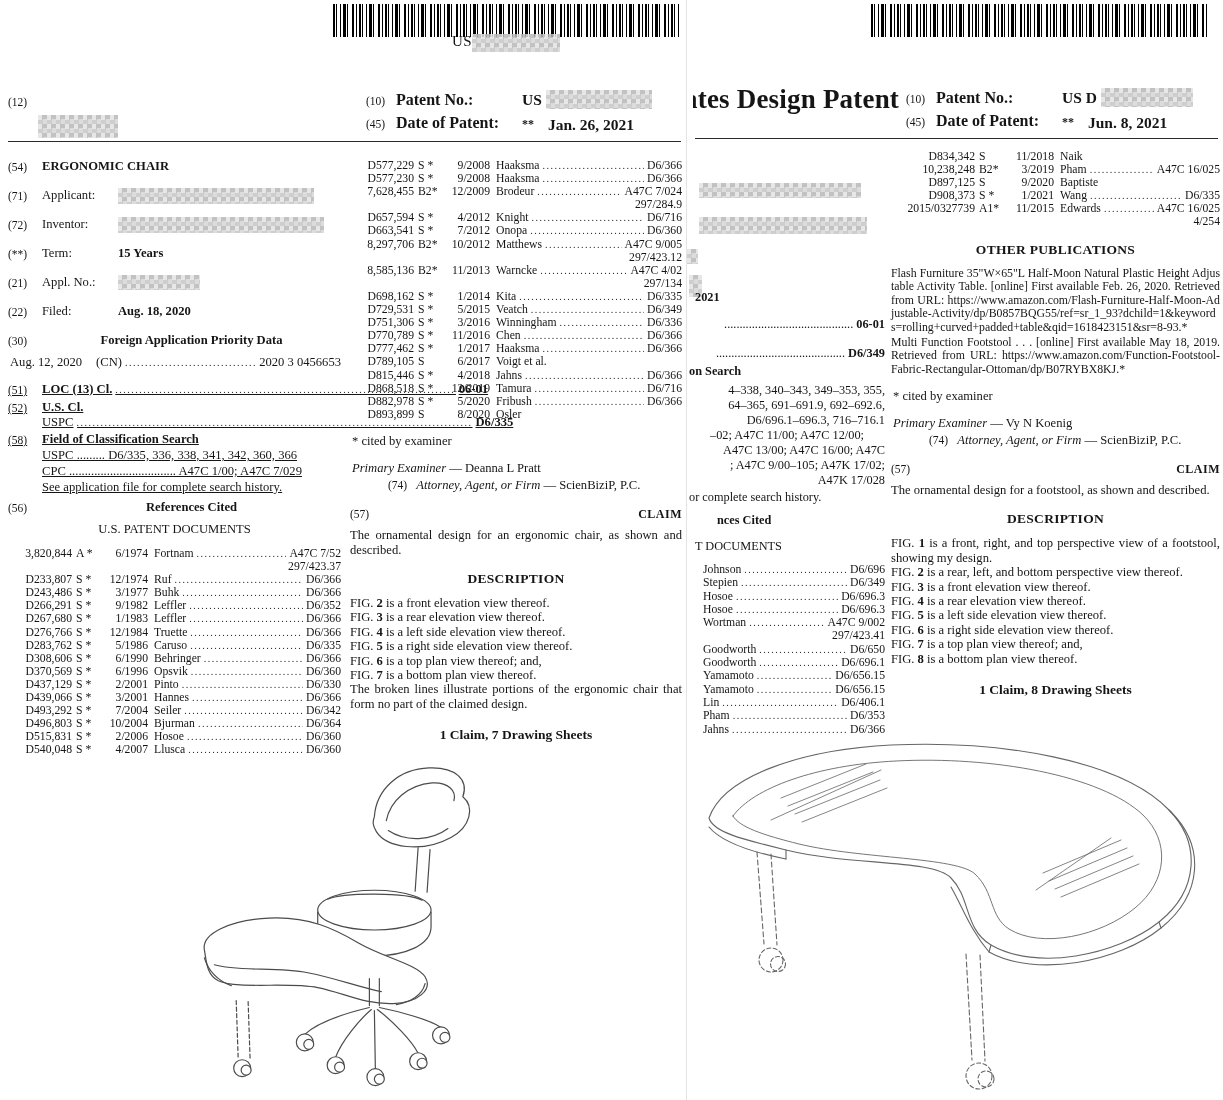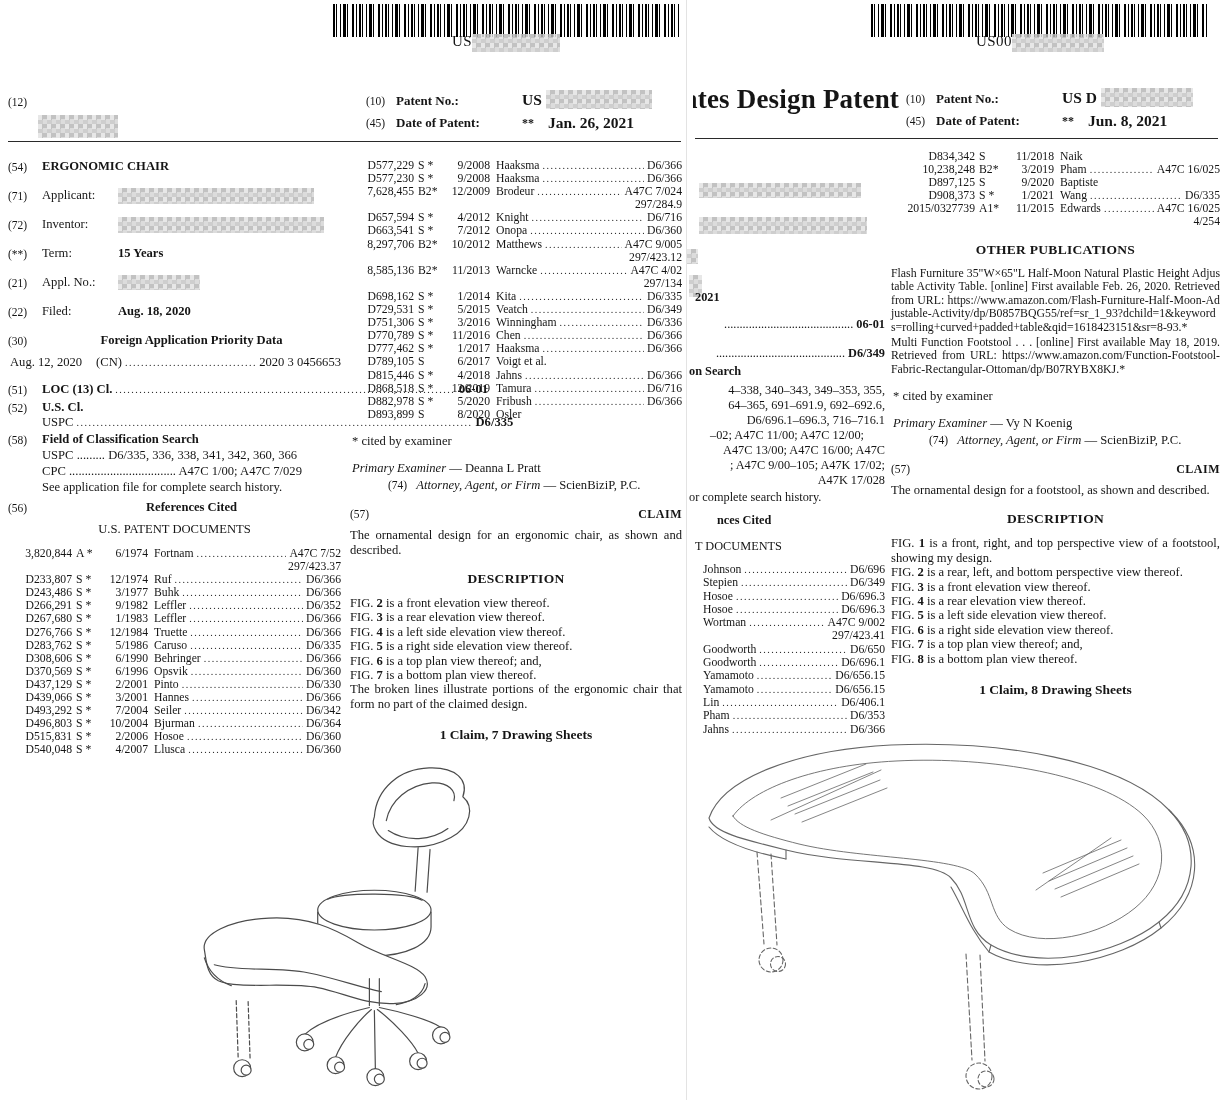--- a/index.html
+++ b/index.html
@@ -30,21 +30,21 @@
   .title{font-size:27px;font-weight:bold;margin:0;white-space:nowrap;letter-spacing:.2px;}
   .hdr-inid{position:absolute;left:8px;top:96px;}
   .page-left .title{position:absolute;left:36px;top:84px;}
   .titlecut{position:absolute;left:6px;top:84px;width:210px;height:36px;overflow:hidden;}
   .titlecut .title{position:static;margin-left:-9px;}
   .hdr-right{position:absolute;width:318px;}
   .page-left .hdr-right{left:366px;top:90px;}
   .page-right .hdr-right{left:219px;top:88px;}
   .hr-row{display:flex;align-items:baseline;margin-bottom:5px;}
   .hr-row .inid{width:30px;flex:none;}
-  .hr-lab{font-weight:bold;font-size:13px;width:126px;flex:none;}
+  .hr-lab{font-weight:bold;font-size:16px;width:126px;flex:none;}
   .hr-val{font-weight:bold;font-size:15.5px;display:flex;align-items:center;gap:4px;}
   .hr-stars{font-size:12px;font-weight:bold;margin-right:10px;}
   .rd-patno{display:inline-block;width:106px;height:19px;}
   .rd-patno2{display:inline-block;width:92px;height:19px;}
   .rule{position:absolute;border-top:1.5px solid #2a2a2a;}
   .page-left .rule{left:8px;width:673px;top:141px;}
   .page-right .rule{left:8px;width:523px;top:138px;}
   .rd-under-title{position:absolute;left:38px;top:115px;width:80px;height:23px;}
 
   
@@ -61,21 +61,21 @@
   .rd-appl{display:inline-block;width:196px;height:16px;vertical-align:middle;}
   .rd-inv{display:inline-block;width:206px;height:16px;vertical-align:middle;}
   .rd-applno{display:inline-block;width:82px;height:15px;vertical-align:middle;}
 
   .dotrow{display:flex;align-items:baseline;}
   .leader{flex:1;overflow:hidden;white-space:nowrap;margin:0 3px;font-size:10px;color:#222;}
   .leader::after{content:"...................................................................................................";letter-spacing:1.5px;}
   .prio{display:flex;align-items:baseline;margin:0 0 12px 2px;}
   .prio-date{margin-right:14px;}
   .sub58{margin:1px 0;}
-  .mt4{margin-top:4px;} .mb6{margin-bottom:6px!important;} .mb2{margin-bottom:2px!important;}
+  .mt4{margin-top:4px;} .mb6{margin-bottom:6px!important;} .mb2{margin-bottom:2px!important;text-decoration:underline;}
 
   
   .refs{font-size:11.7px;line-height:13.1px;}
   .ref-row{display:flex;align-items:baseline;}
   .ref-no{width:64px;text-align:right;flex:none;}
   .ref-kind{width:25px;flex:none;padding-left:4px;}
   .ref-date{width:47px;text-align:right;flex:none;}
   .ref-name{padding-left:6px;white-space:nowrap;}
   .ref-cls{flex:none;white-space:nowrap;text-align:right;}
   .ref-cont{text-align:right;}
@@ -543,23 +543,20 @@
             <circle cx="247" cy="305" r="5"></circle>
           <circle cx="266" cy="277" r="8.5"></circle>
             <circle cx="270" cy="279" r="5"></circle>
         </g>
       </g>
     </svg>
   </div>
 
   <div class="page page-right">
     <div class="barcode"></div>
-    <div class="barcode-label">
-      <span>US00</span><span class="redact" style="width:92px;height:18px;"></span>
-    </div>
 
     <div class="titlecut">
       <h1 class="title">ates Design Patent</h1>
     </div>
 
     <div class="hdr-right">
       <div class="hr-row">
         <span class="inid">(10)</span>
         <span class="hr-lab">Patent No.:</span>
         <span class="hr-val">

